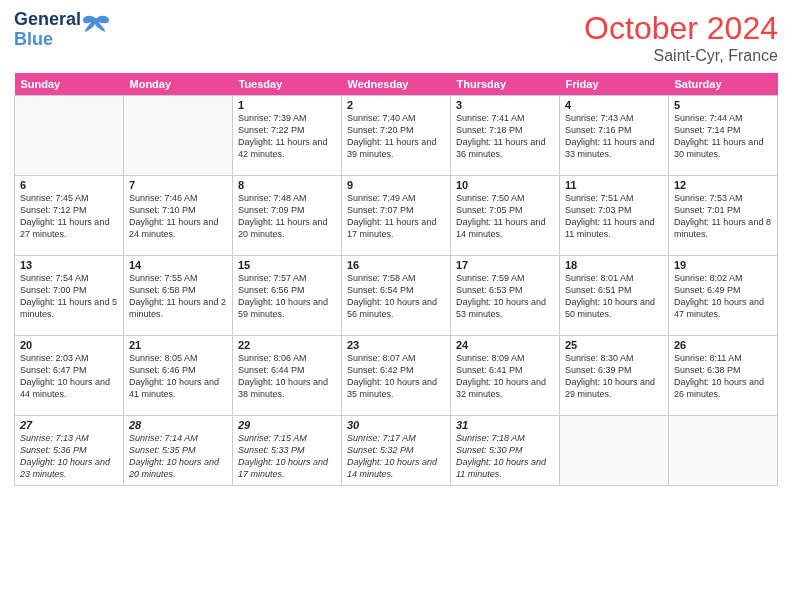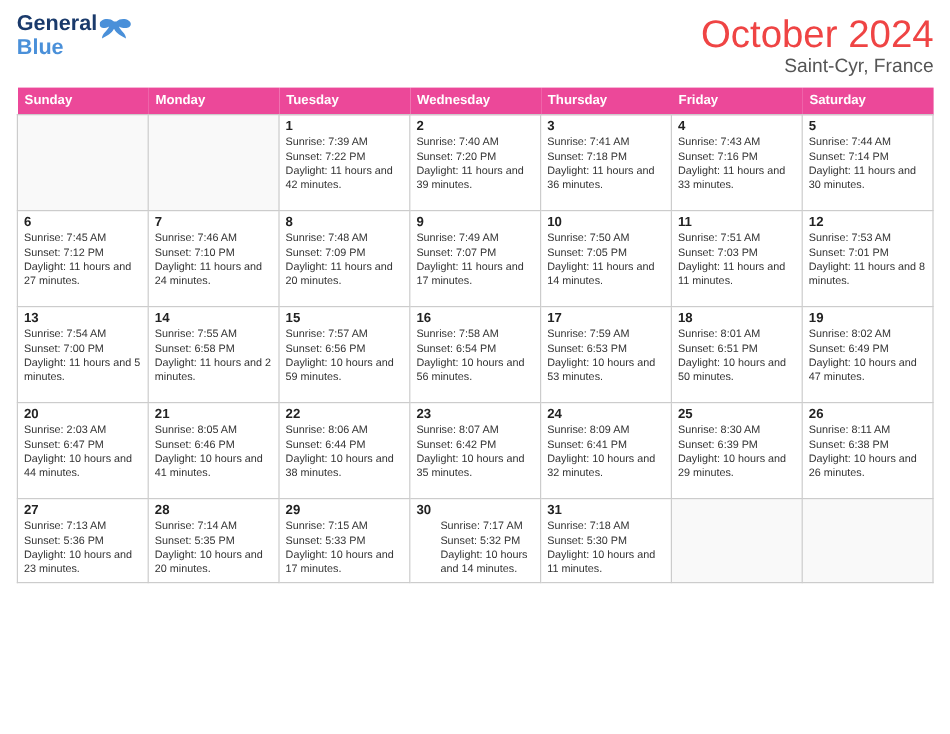--- a/index.html
+++ b/index.html
@@ -78,20 +78,21 @@
       display: block;
       margin-bottom: 1px;
     }
     .day-info {
       font-size: 9px;
       color: #333;
       line-height: 1.35;
     }
     tr:last-child td {
       height: 70px;
+      font-style: italic;
     }
   </style>
 </head>
 <body>
 
 <div class="page">
   <div class="header">
     <div class="logo">
       <div style="display:flex;align-items:center;">
         <span class="logo-text">
@@ -302,21 +303,21 @@
 Daylight: 10 hours and 20 minutes.</div>
           </td>
           <td>
             <span class="day-num">29</span>
             <div class="day-info" style="white-space: pre-line;">Sunrise: 7:15 AM
 Sunset: 5:33 PM
 Daylight: 10 hours and 17 minutes.</div>
           </td>
           <td>
             <span class="day-num">30</span>
-            <div class="day-info" style="white-space: pre-line; margin-left: 20px;">Sunrise: 7:17 AM
+            <div class="day-info" style="white-space: pre-line;">Sunrise: 7:17 AM
 Sunset: 5:32 PM
 Daylight: 10 hours and 14 minutes.</div>
           </td>
           <td>
             <span class="day-num">31</span>
             <div class="day-info" style="white-space: pre-line;">Sunrise: 7:18 AM
 Sunset: 5:30 PM
 Daylight: 10 hours and 11 minutes.</div>
           </td>
           <td class="empty"></td>

